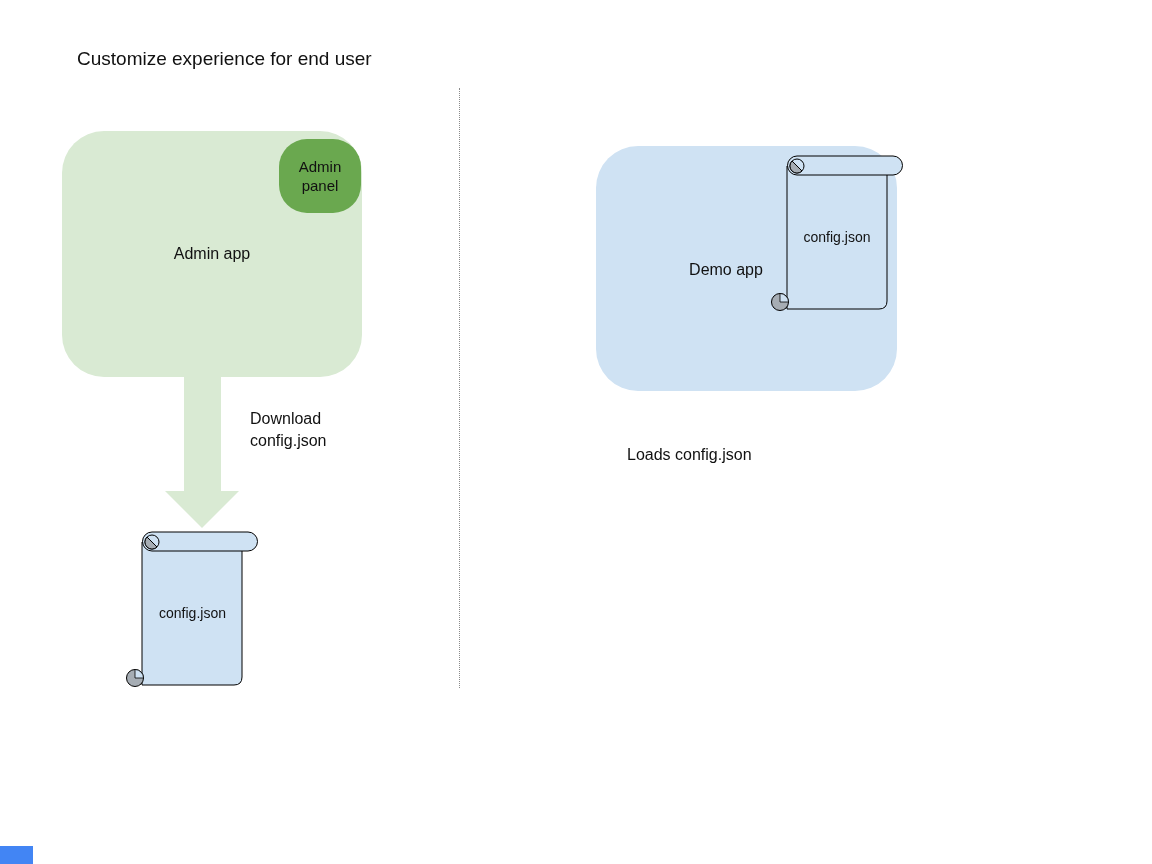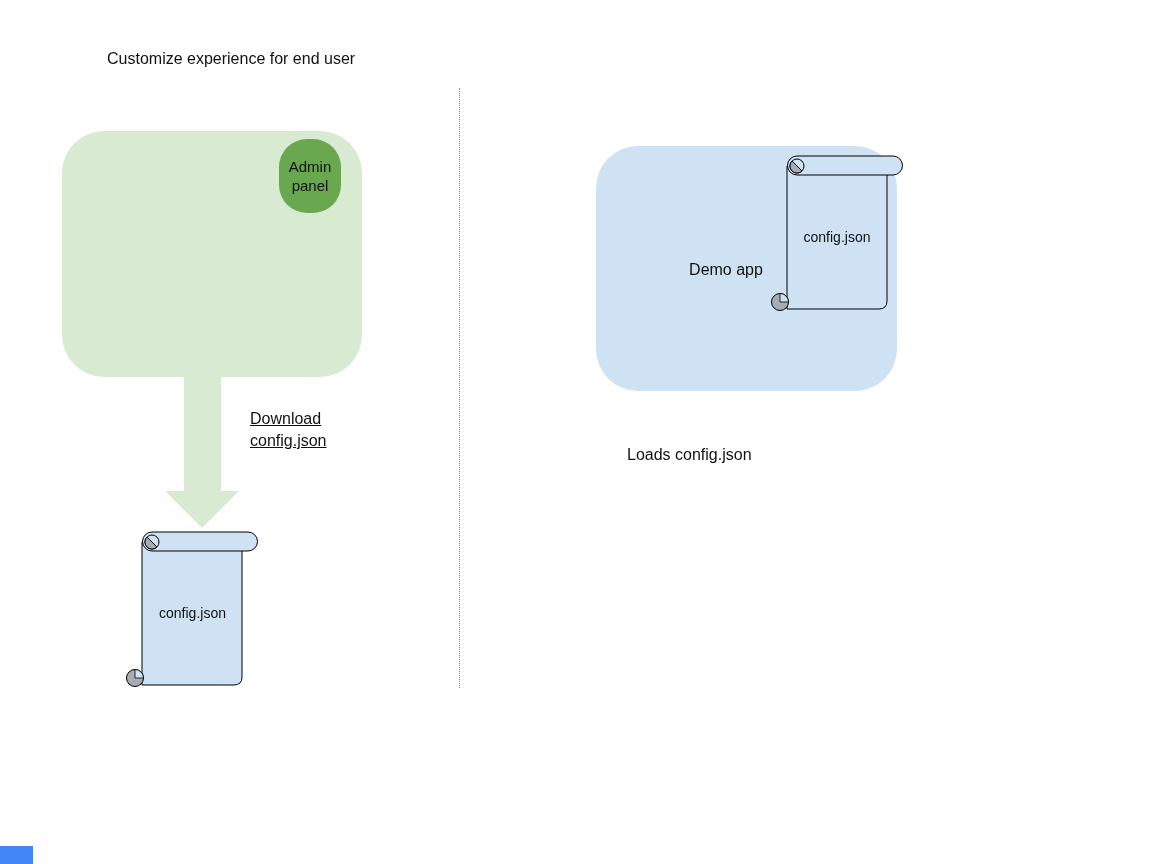--- a/index.html
+++ b/index.html
@@ -1,42 +1,42 @@
 <!DOCTYPE html>
 <html style="--app-box-green: #d9ead3; --panel-green: #6aa84f; --app-box-blue: #cfe2f3; --arrow-green: #d9ead3; --scroll-fill-blue: #cfe2f3; --scroll-curl-gray: #a6adb4; --outline-black: #000000; --divider-gray: #8a8a8a; --corner-marker-blue: #4285f4; --text: #111111;"><head>
 <meta charset="utf-8">
 <style>
   html,body{margin:0;padding:0;background:#fff;}
   .canvas{
     position:relative;width:1152px;height:864px;background:#fff;overflow:hidden;
     font-family:"Liberation Sans",sans-serif;color:var(--text,#111);
   }
   .abs{position:absolute;}
-  .section-title{font-size:16px;line-height:20px;white-space:nowrap;margin-left:30px;}
+  .section-title{font-size:19px;line-height:20px;white-space:nowrap;}
   .app-box{border-radius:42px;}
   .admin-app-box{left:62px;top:131px;width:300px;height:246px;background:var(--app-box-green,#d9ead3);}
   .demo-app-box{left:596px;top:146px;width:301px;height:245px;background:var(--app-box-blue,#cfe2f3);}
   .admin-panel{
-    left:279px;top:139px;width:62px;height:74px;border-radius:28px;
+    left:279px;top:139px;width:82px;height:74px;border-radius:28px;
     background:var(--panel-green,#6aa84f);
     display:flex;align-items:center;justify-content:center;text-align:center;
     font-size:15px;line-height:19px;padding:0 6px;box-sizing:border-box;
   }
   .app-label{font-size:16px;text-align:center;}
   .admin-app-label{left:62px;top:245px;width:300px;}
   .demo-app-label{left:596px;top:261px;width:210px;padding-left:25px;}
   .arrow-shaft{left:184px;top:377px;width:37px;height:115px;background:var(--arrow-green,#d9ead3);}
   .arrow-head{
     left:165px;top:491px;width:0;height:0;
     border-left:37px solid transparent;border-right:37px solid transparent;
     border-top:37px solid var(--arrow-green,#d9ead3);
   }
   .caption{font-size:16px;line-height:22px;}
   .download-caption{left:250px;top:408px;}
-  .download-caption span{display:block;text-decoration:underline;}
+  .download-caption span{display:block;}
   .loads-caption{left:627px;top:444px;}
   .divider{left:459px;top:88px;height:600px;width:0;border-left:1px dotted var(--divider-gray,#8a8a8a);}
   .scroll-svg{width:135px;height:158px;display:block;}
   .scroll-left{left:125px;top:531px;}
   .scroll-right{left:770px;top:155px;}
   .scroll-fill{fill:var(--scroll-fill-blue,#cfe2f3);stroke:var(--outline-black,#000);stroke-width:1;}
   .scroll-curl{fill:var(--scroll-curl-gray,#a6adb4);stroke:var(--outline-black,#000);stroke-width:1;}
   .scroll-curl-notch{fill:var(--scroll-fill-blue,#cfe2f3);stroke:var(--outline-black,#000);stroke-width:0.8;}
   .config-label{font-size:14px;text-align:center;}
   .config-label-left{left:142px;top:605px;width:101px;}
@@ -51,20 +51,21 @@
 <div class="canvas">
 
   <div class="abs section-title title-left">Customize experience for end user</div>
 
   <div class="abs divider"></div>
 
   <div class="abs app-box admin-app-box"></div>
   <div class="abs admin-panel">
     <span>Admin panel</span>
   </div>
+  <div class="abs app-label admin-app-label">Admin app</div>
 
   <div class="abs arrow-shaft"></div>
   <div class="abs arrow-head"></div>
   <div class="abs caption download-caption">
     <span>Download</span>
     <span>config.json</span>
   </div>
 
   <svg class="abs scroll-svg scroll-left" viewBox="0 0 135 158">
     <path class="scroll-fill" d="M17,11 V154 H109 Q117,154 117,146 V11 Z"></path>

